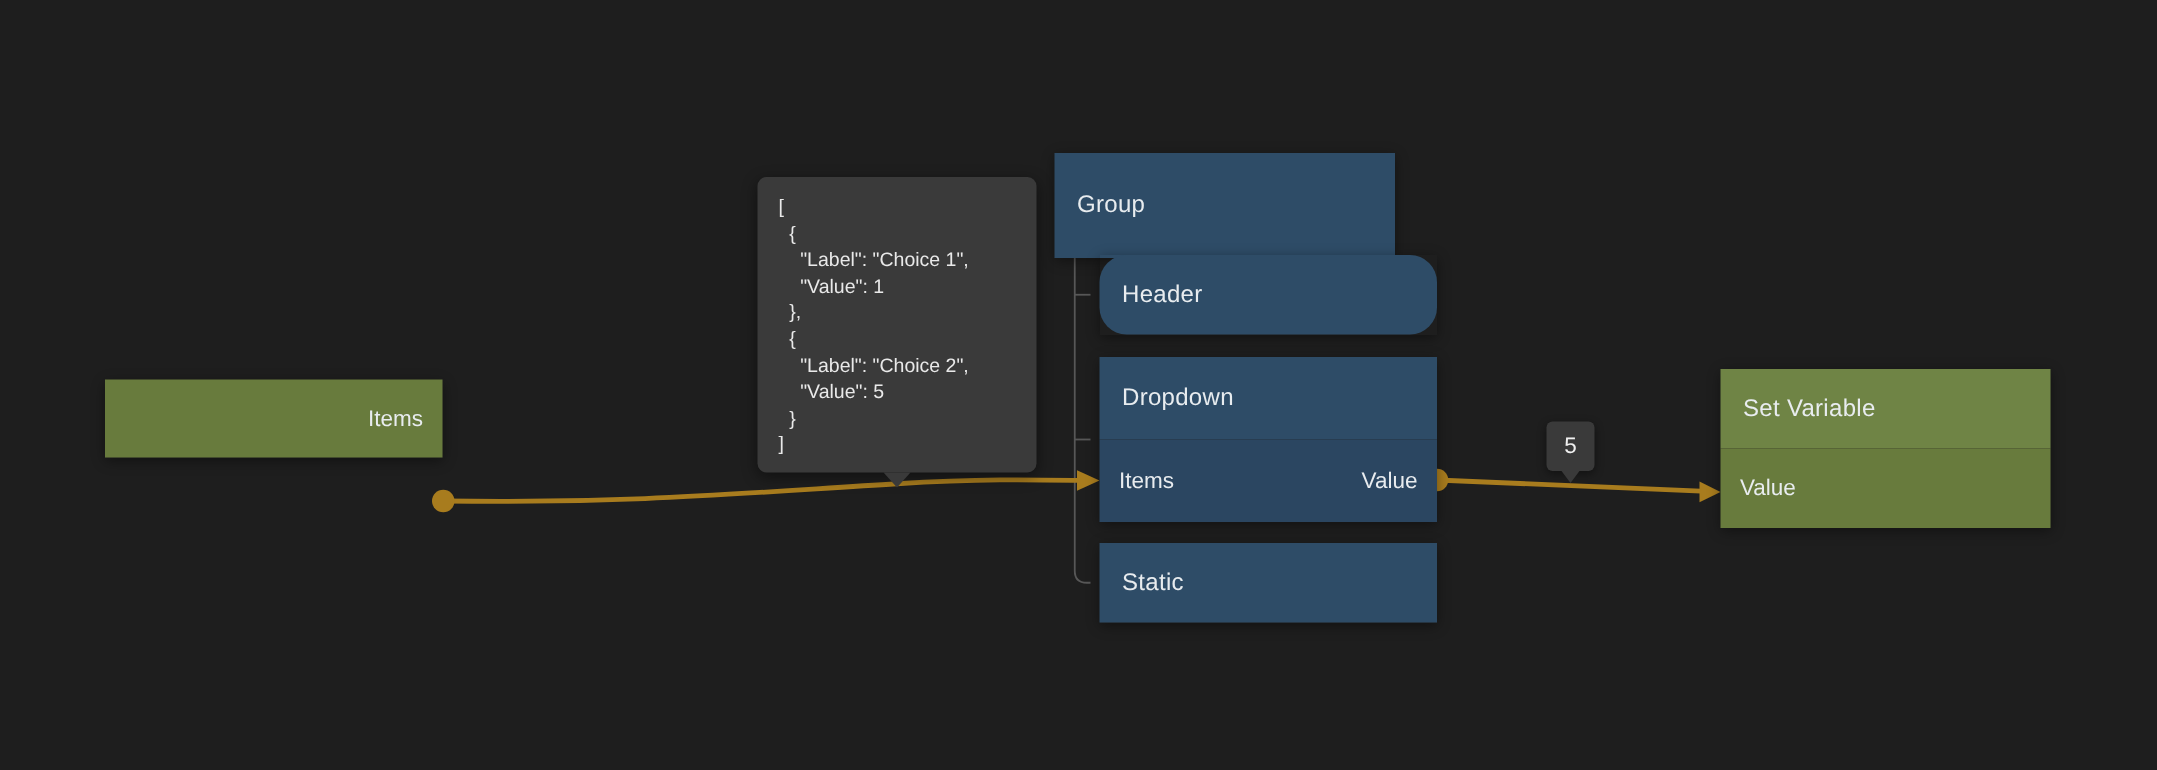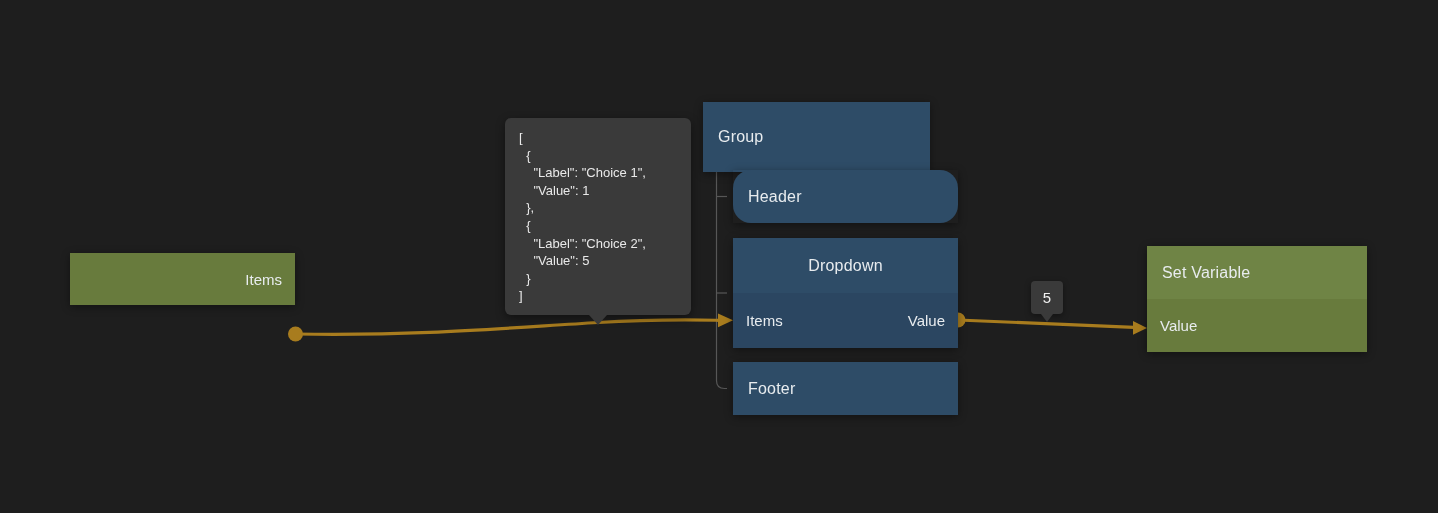--- a/index.html
+++ b/index.html
@@ -128,32 +128,32 @@
     </div>
   </div>
 
   <div class="node blue" style="left:733px; top:170px; width:225px;">
     <div class="hd" style="height:53px;border-radius:18px;">
       <span>Header</span>
     </div>
   </div>
 
   <div class="node blue" style="left:733px; top:238px; width:225px;">
-    <div class="hd" style="height:55px;justify-content:center;">
+    <div class="hd" style="height:55px;">
       <span>Dropdown</span>
     </div>
     <div class="bd" style="height:55px;">
       <span>Items</span>
       <span>Value</span>
     </div>
   </div>
 
   <div class="node blue" style="left:733px; top:362px; width:225px;">
     <div class="hd" style="height:53px;">
-      <span>Footer</span>
+      <span>Static</span>
     </div>
   </div>
 
   <div class="node green" style="left:1147px; top:246px; width:220px;">
     <div class="hd" style="height:53px;">
       <span>Set Variable</span>
     </div>
     <div class="bd in-only" style="height:53px;">
       <span>Value</span>
     </div>

